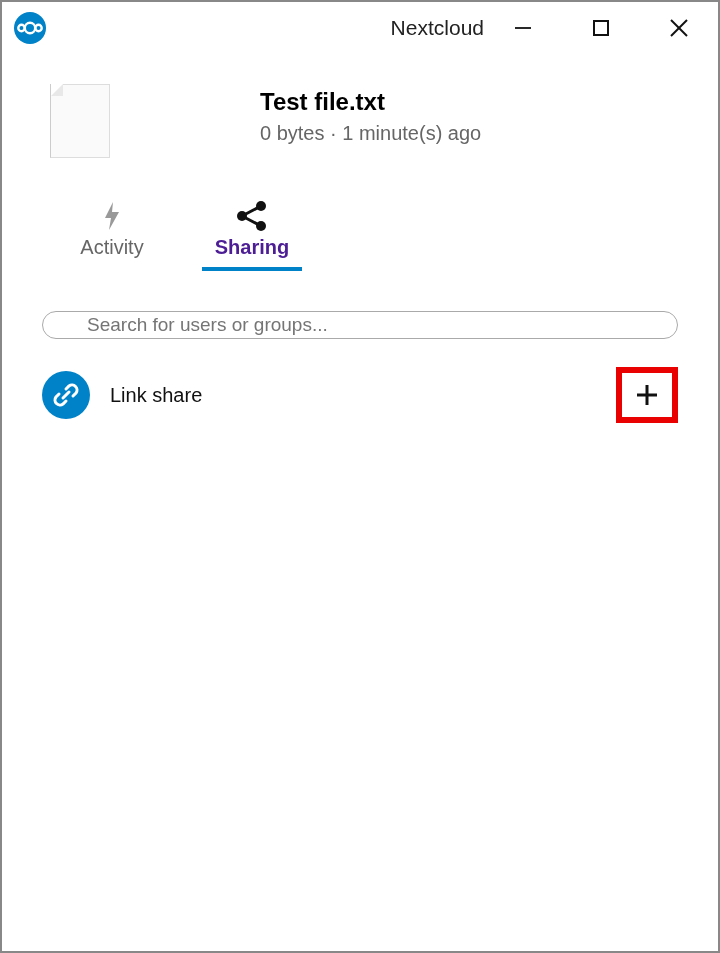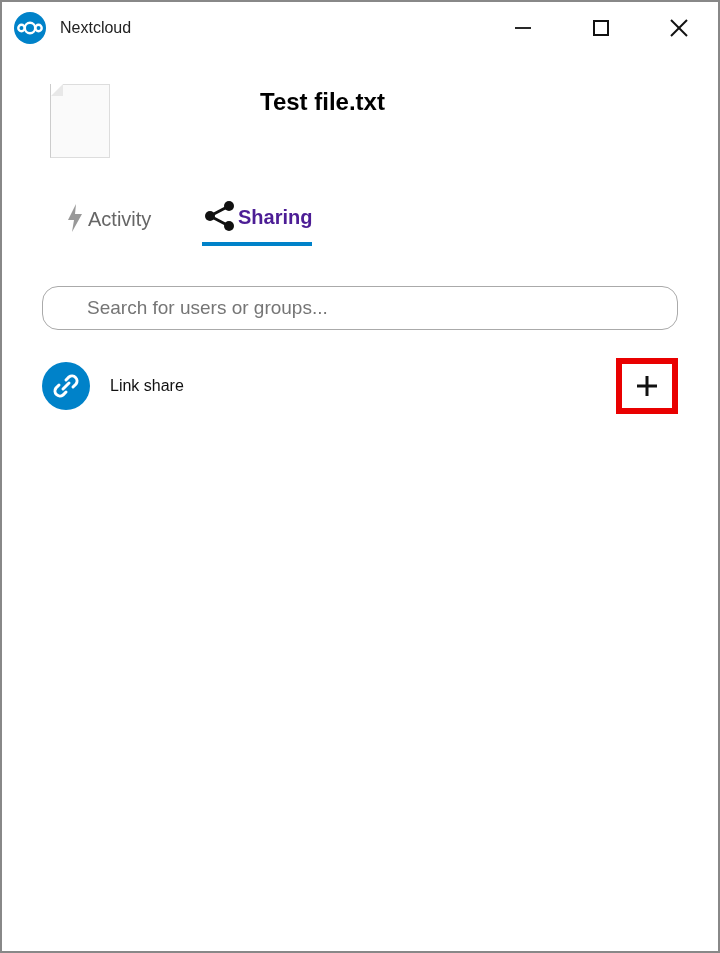--- a/index.html
+++ b/index.html
@@ -21,23 +21,24 @@
       width: 32px;
       height: 32px;
       border-radius: 50%;
       background: #0082c9;
       display: flex;
       align-items: center;
       justify-content: center;
       margin-right: 14px;
     }
     .app-title {
-      font-size: 16px;
+      font-size: 21px;
       color: #222;
       flex: 1;
+      text-align: right;
     }
     .win-controls {
       display: flex;
       height: 100%;
     }
     .win-btn {
       width: 78px;
       height: 100%;
       display: flex;
       align-items: center;
@@ -83,34 +84,34 @@
       font-size: 20px;
       color: #666;
     }
     .tabs {
       display: flex;
       gap: 40px;
       padding: 20px 10px 0 20px;
     }
     .tab {
       display: flex;
-      flex-direction: row;
+      flex-direction: column;
       align-items: center;
       padding-bottom: 8px;
       cursor: pointer;
       min-width: 100px;
     }
     .tab.active { border-bottom: 4px solid #0082c9; }
     .tab-icon { height: 36px; display: flex; align-items: center; justify-content: center; }
     .tab-label { font-size: 20px; color: #666; margin-top: 2px; }
     .tab.active .tab-label { color: #4c1d95; font-weight: 700; }
     .search-wrap { padding: 40px 0 18px 0; }
     .search-field {
       width: 100%;
-      height: 44px;
+      height: 28px;
       border: 1px solid #aaa;
       border-radius: 16px;
       padding: 0 14px 0 44px;
       font-size: 19px;
       color: #888;
       background: #fff;
       position: relative;
     }
     .search-container { position: relative; }
     .search-container svg {
@@ -129,21 +130,21 @@
       width: 48px;
       height: 48px;
       border-radius: 50%;
       background: #0082c9;
       display: flex;
       align-items: center;
       justify-content: center;
       margin-right: 20px;
     }
     .share-label {
-      font-size: 16px;
+      font-size: 20px;
       color: #111;
       flex: 1;
     }
     .action-btn {
       width: 56px;
       height: 56px;
       display: flex;
       align-items: center;
       justify-content: center;
       cursor: pointer;
@@ -187,20 +188,23 @@
     </div>
   </div>
 </div>
 
 <div class="content">
 
   <div class="file-header">
     <div class="file-icon"></div>
     <div class="file-info">
       <div class="file-name">Test file.txt</div>
+      <div class="file-meta">
+        <span>0 bytes</span><span> · </span><span>1 minute(s) ago</span>
+      </div>
     </div>
   </div>
 
   <div class="tabs">
     <div class="tab">
       <div class="tab-icon">
         <svg width="26" height="32" viewBox="0 0 26 32">
             <path d="M14 2 L6 18 L12 18 L10 30 L20 12 L13 12 Z" fill="#999"></path>
           </svg>
       </div>

